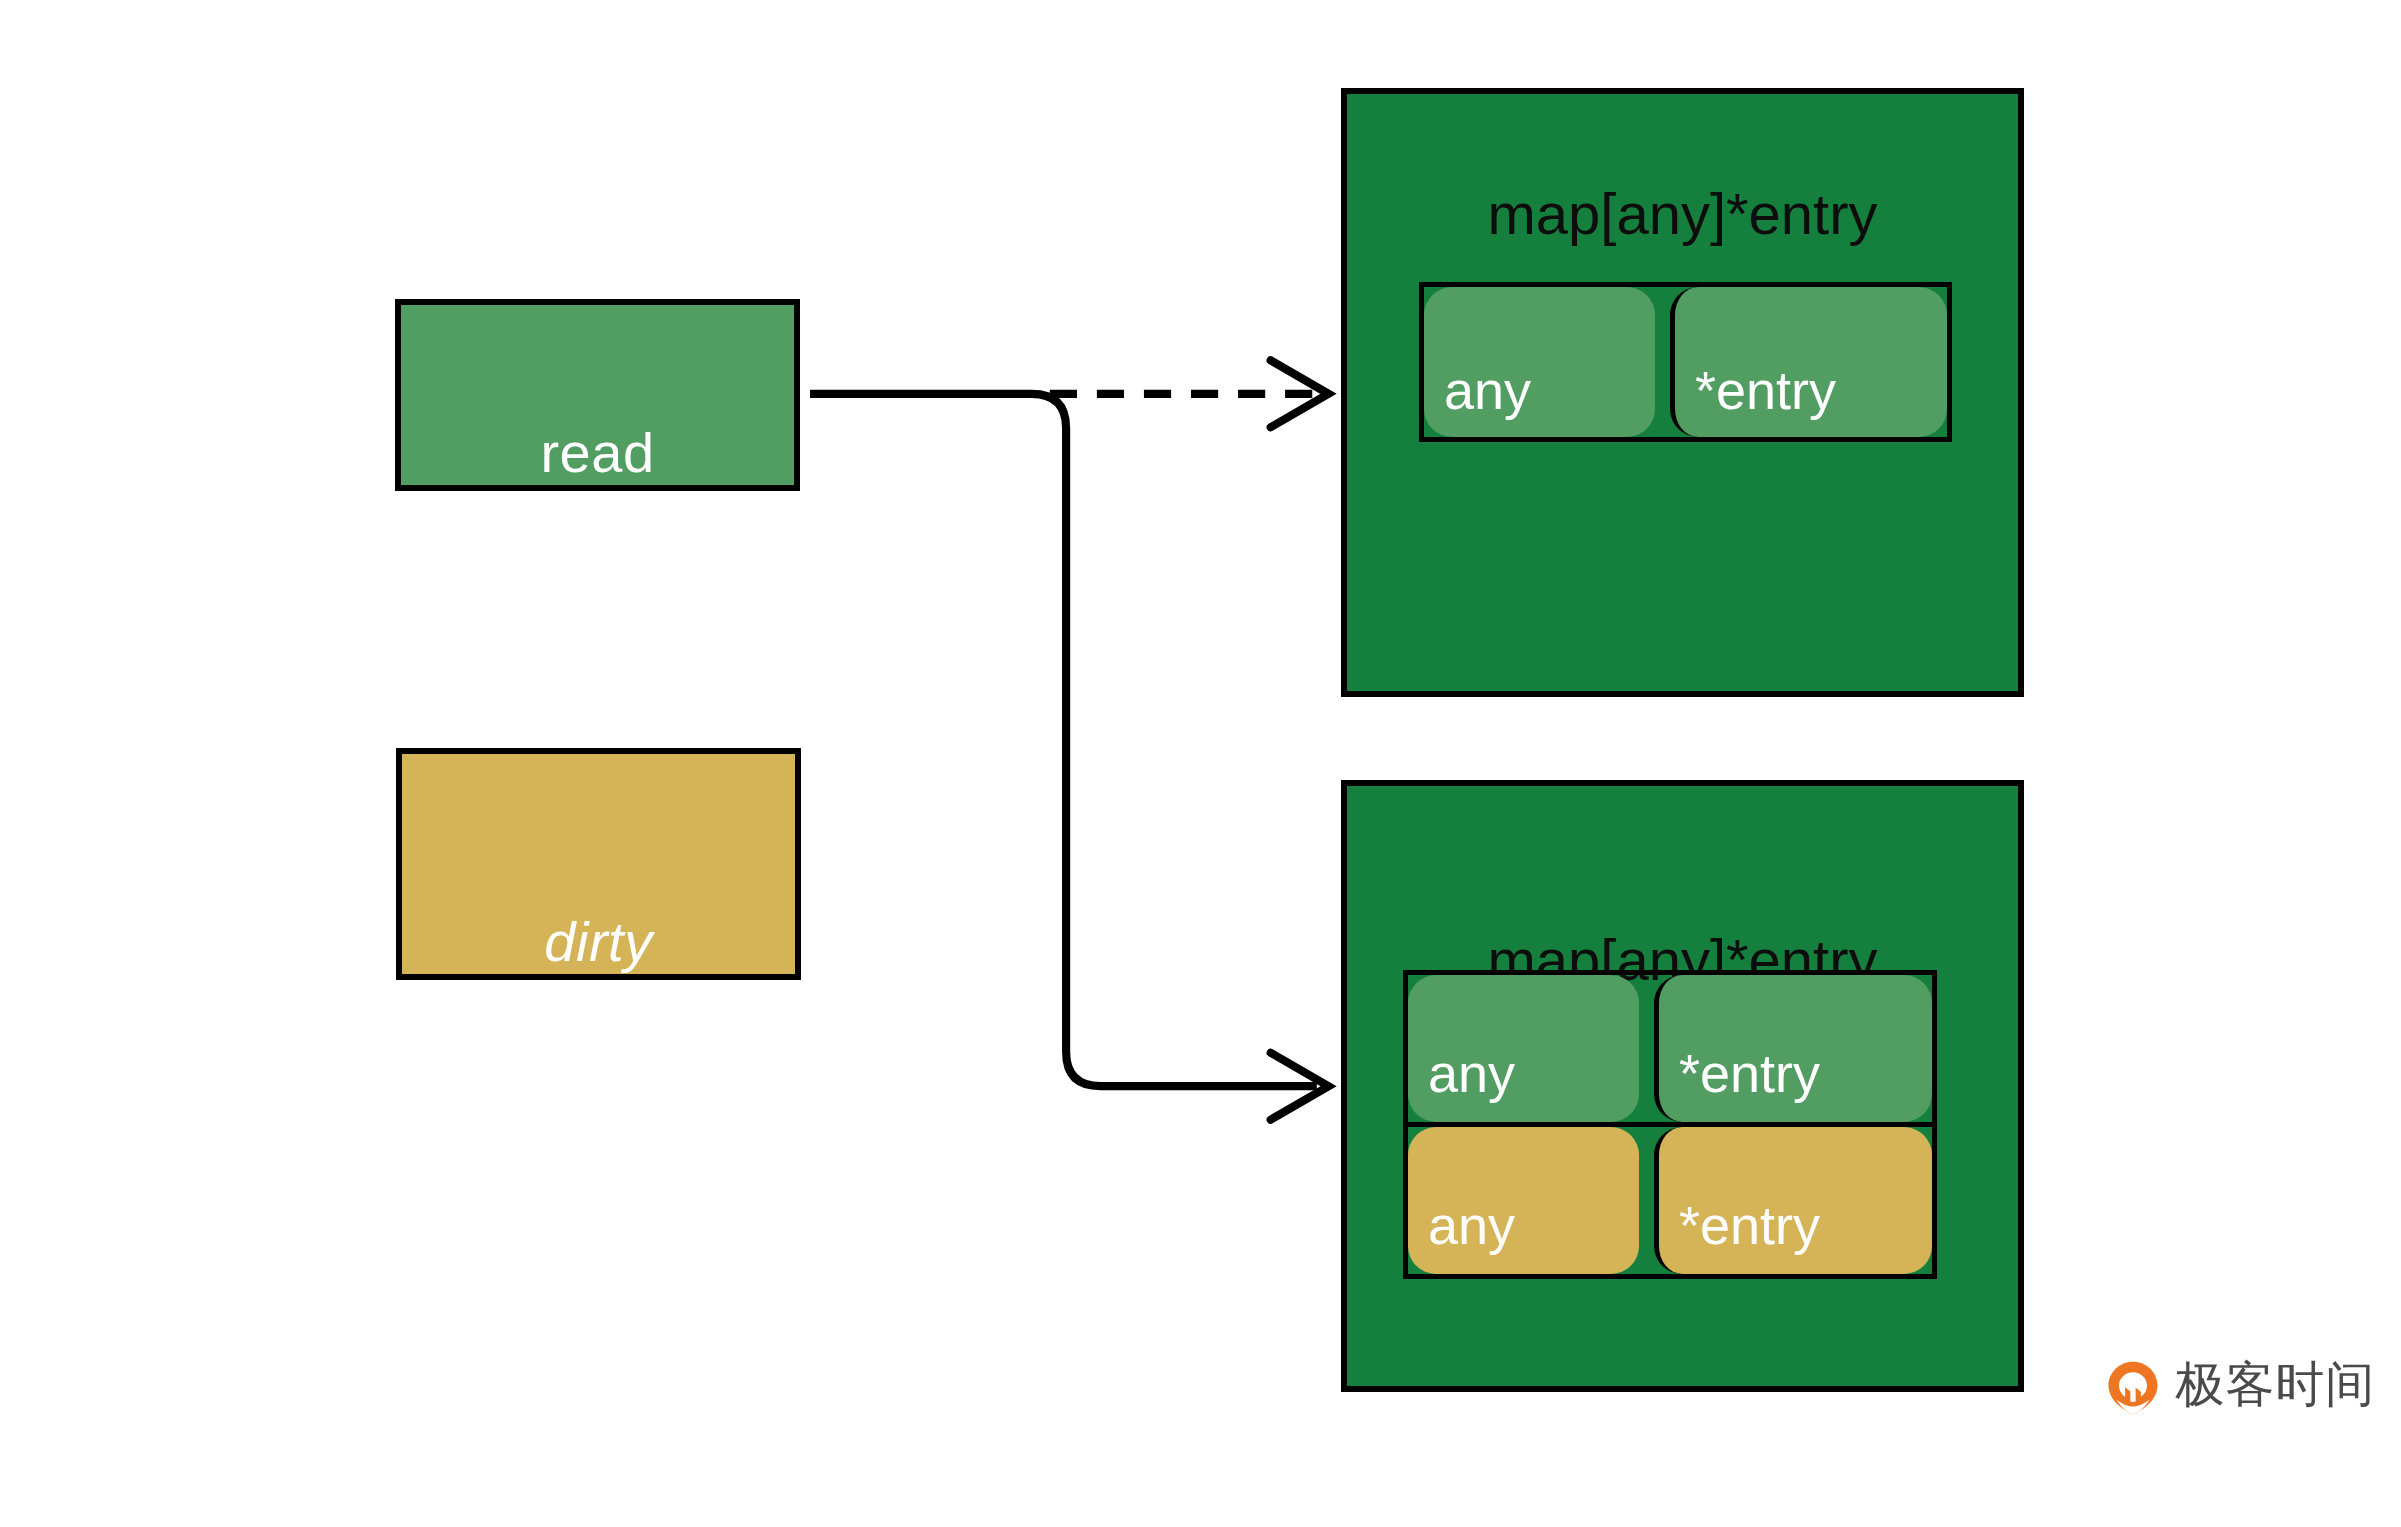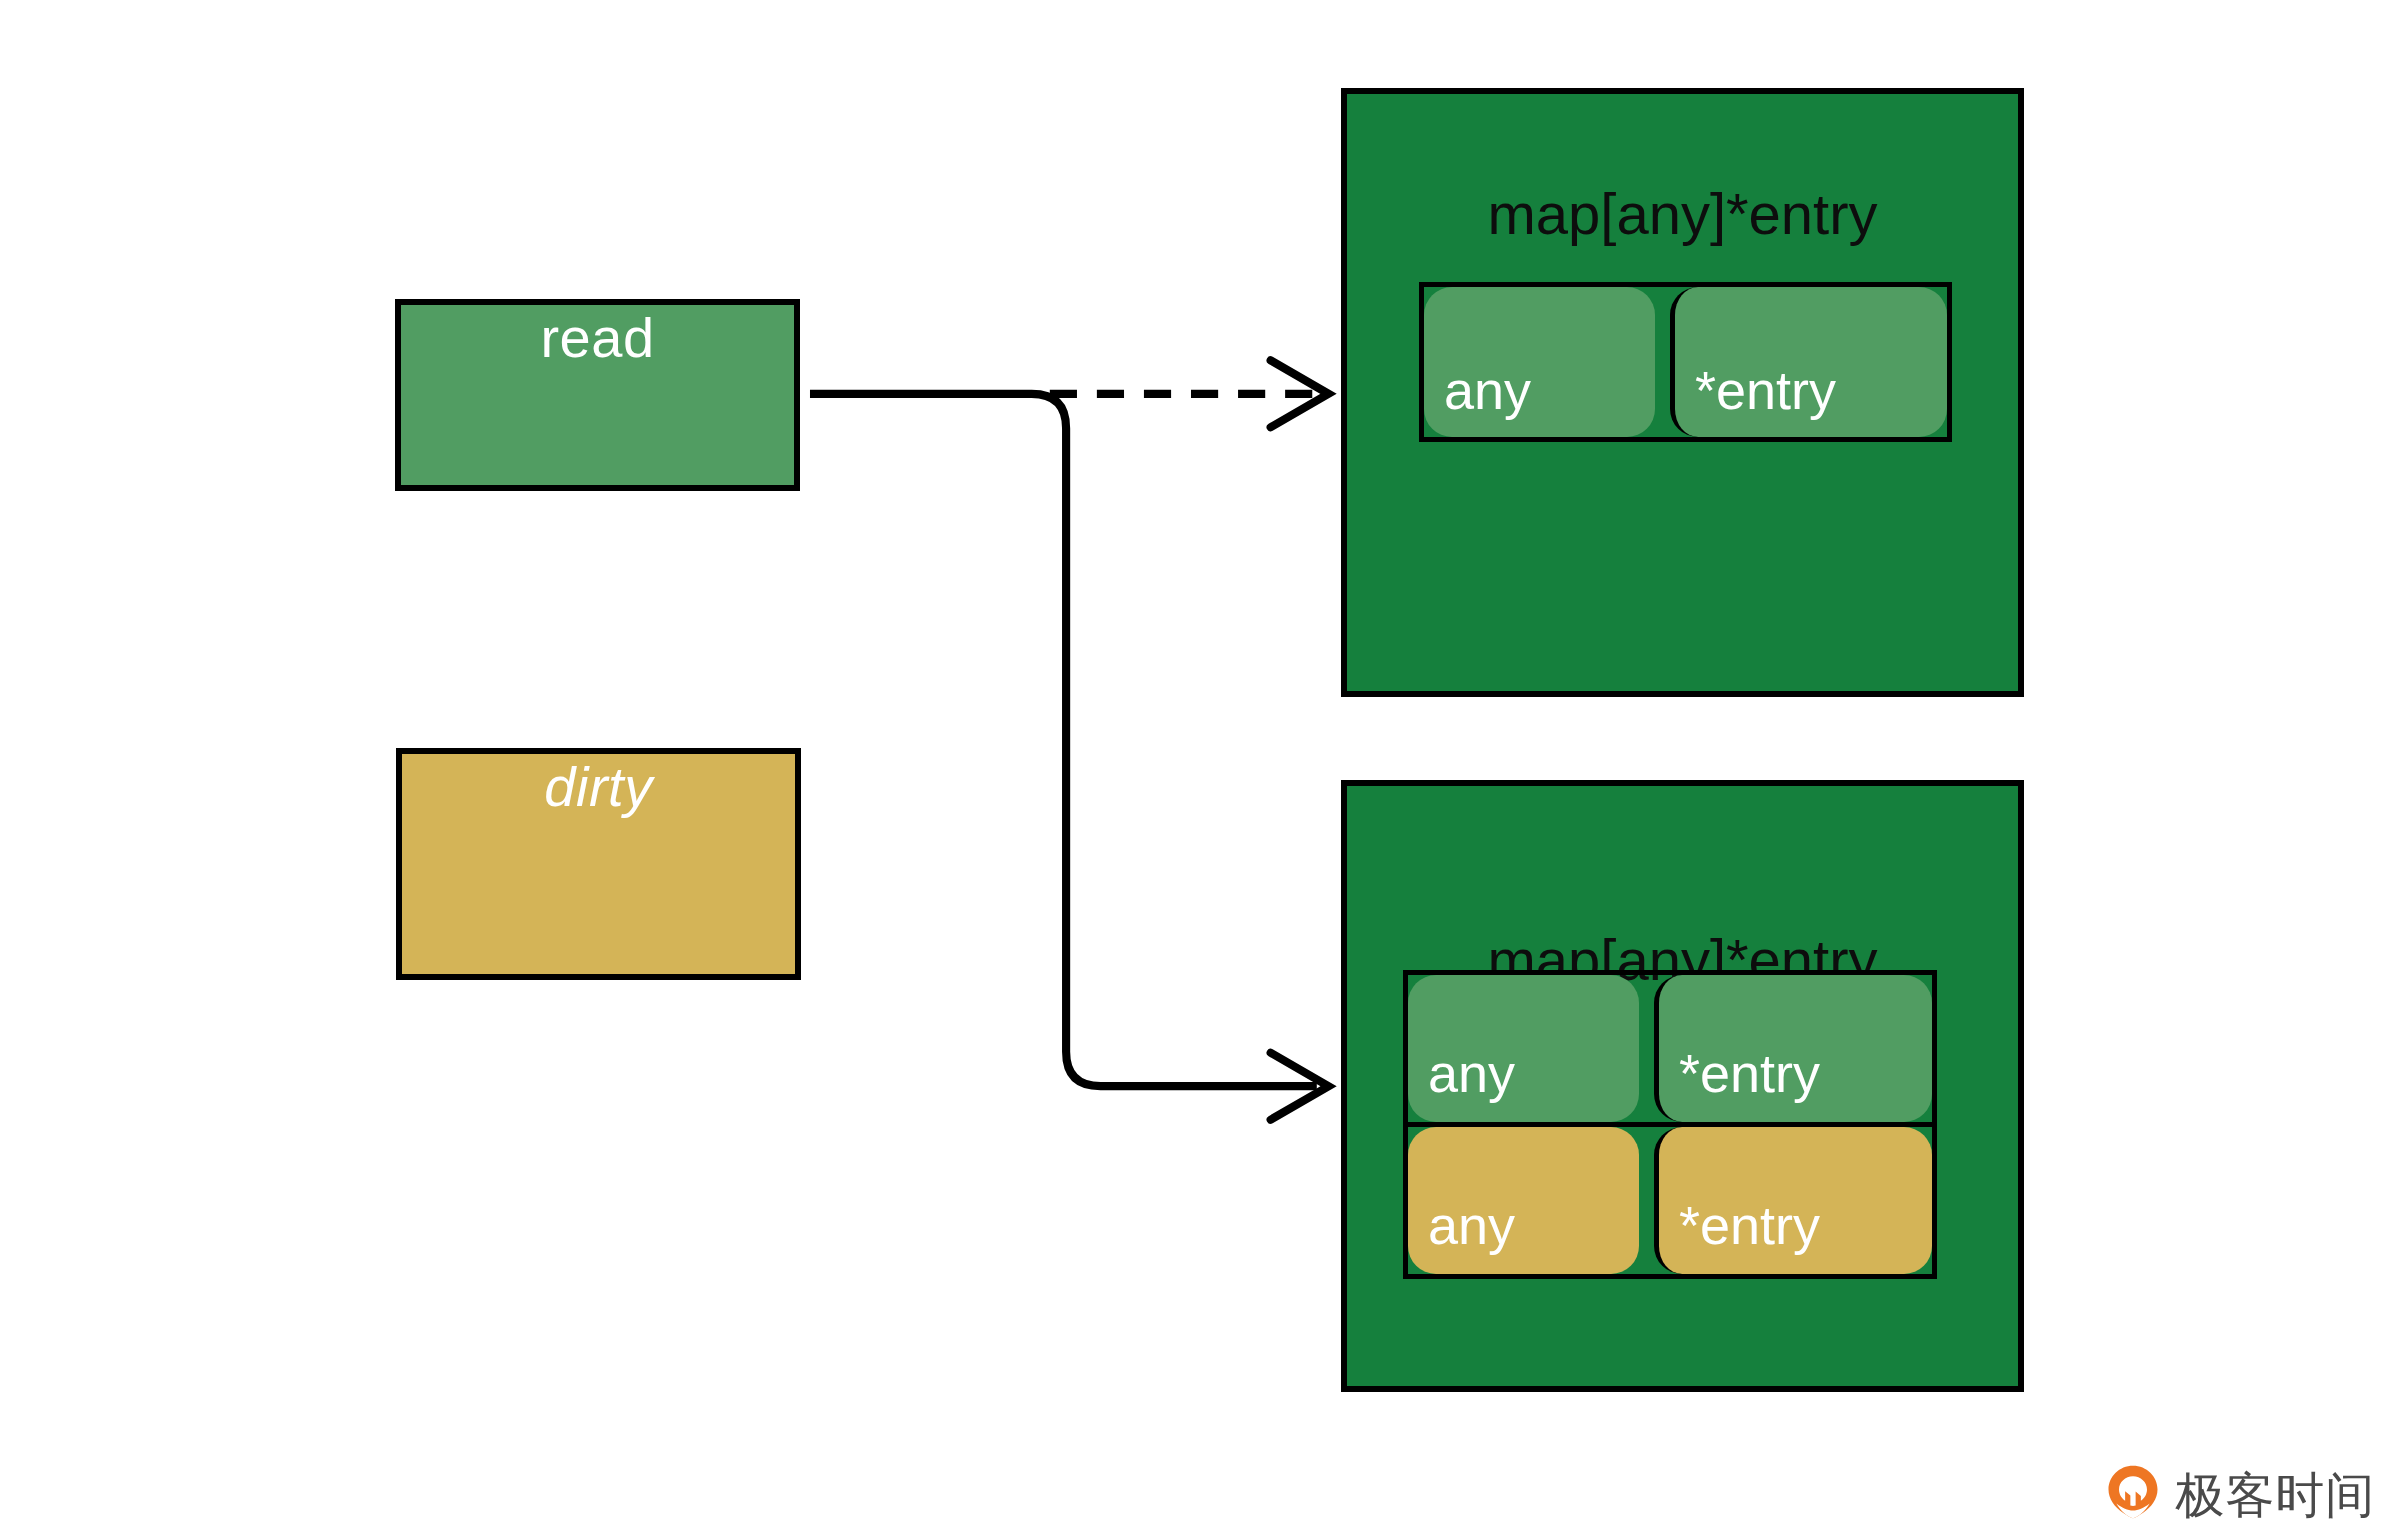--- a/index.html
+++ b/index.html
@@ -17,21 +17,21 @@
     background: #ffffff;
     overflow: hidden;
   }
 
   
   .state-box {
     position: absolute;
     box-sizing: border-box;
     border: 6.3px solid #000000;
     display: flex;
-    align-items: flex-start;
+    align-items: flex-end;
     justify-content: center;
     color: #ffffff;
     font-size: 56px;
     letter-spacing: 0.5px;
   }
   #read-box {
     left: 395px;
     top: 299px;
     width: 405px;
     height: 192px;
@@ -130,23 +130,23 @@
     top: 0;
     width: 2401px;
     height: 1528px;
     pointer-events: none;
   }
 
   
   #logo {
     position: absolute;
     left: 2105px;
-    top: 1464px;
-    display: flex;
-    align-items: flex-end;
+    top: 1360px;
+    display: flex;
+    align-items: flex-start;
     gap: 14.5px;
   }
   #logo-mark {
     width: 56px;
     height: 56px;
     flex: 0 0 auto;
   }
   #logo-text {
     font-size: 49px;
     color: #4a4a4a;

